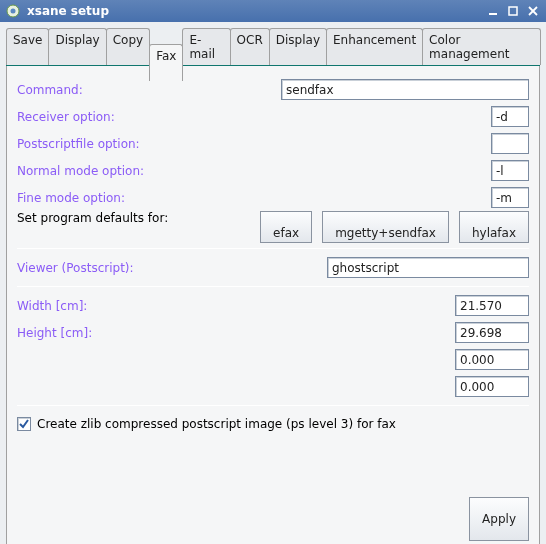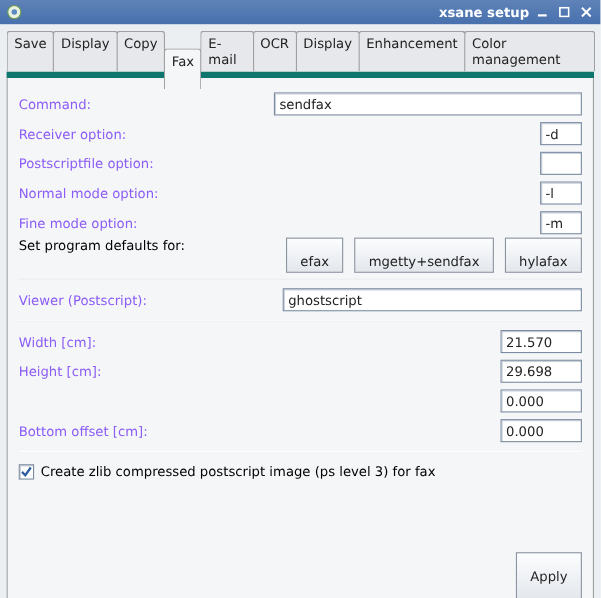--- a/index.html
+++ b/index.html
@@ -1,29 +1,29 @@
 <!DOCTYPE html>
 <html><head>
 <meta charset="utf-8">
 <style>
   * { box-sizing: border-box; margin: 0; padding: 0; font-family: "DejaVu Sans", Arial, sans-serif; font-size: 12px; }
   body { background: #eceff2; width: 546px; height: 544px; overflow: hidden; }
   .titlebar { background: linear-gradient(#5f83b8, #4770ad); height: 22px; display: flex; align-items: center; color: #fff; font-weight: bold; padding: 0 5px; }
   .title-icon { width: 16px; height: 16px; margin-right: 6px; display:flex; align-items:center; justify-content:center;}
-  .title-text { flex: 1; text-align: right; }
+  .title-text { flex: 1; text-align: left; }
   .win-btn { width: 16px; height: 16px; margin-left: 4px; display:flex; align-items:center; justify-content:center; color:#fff;}
   .content { padding: 6px; }
-  .tabs { display: flex; gap: 0; border-bottom: 6px solid #0f766e; }
+  .tabs { display: flex; gap: 0; border-bottom: 1px solid #0f766e; }
   .tab { padding: 4px 6px; border: 1px solid #a0a0a0; border-bottom: none; background: #e6e8eb; border-top-left-radius: 3px; border-top-right-radius: 3px; margin-right: -1px; color:#222; }
   .tab.active { background: #f5f6f7; position: relative; top: 16px; }
   .panel { border: 1px solid #a0a0a0; border-top: none; background: #f5f6f7; padding: 10px 10px 8px 10px; }
   .row { display: flex; align-items: center; height: 27px; }
   .row label { color: #8b5cf6; }
   .inp { height: 21px; border: 1px solid #7a8aa0; box-shadow: inset 1px 1px 0 #c9d0d8; padding: 2px 4px; background:#fff; color:#222;}
-  .inp.lg { width: 280px; margin-left: auto; }
+  .inp.lg { width: 248px; margin-left: auto; }
   .inp.sm { width: 38px; margin-left: auto; }
   .inp.md { width: 74px; margin-left: auto; }
   .sep { height: 1px; background: #c6cbd1; margin: 5px 0; border-bottom:1px solid #fff;}
   .btnrow { display: flex; height: 32px; }
   .btn { border: 1px solid #8a93a0; background: linear-gradient(#fcfdfe,#e3e7ec); border-radius: 0; padding: 14px 12px; color:#222; cursor:pointer; }
   .btn u { text-decoration: underline; }
   .spacer { flex: 1; }
   .defaults { display:flex; gap:10px; margin-left:auto;}
   .chkrow { display:flex; align-items:center; gap:6px; padding:6px 0;}
   .chk { width:14px; height:14px; border:1px solid #7a8aa0; background: #fff; display:inline-flex; align-items:center; justify-content:center; box-shadow: inset 1px 1px 0 #c9d0d8;}
@@ -100,38 +100,37 @@
         <button class="btn">efax</button>
         <button class="btn">mgetty+sendfax</button>
         <button class="btn">hylafax</button>
       </div>
     </div>
 
     <div class="sep"></div>
 
     <div class="row">
       <label>Viewer (Postscript):</label>
-      <input class="inp lg" style="width: 272px;" value="ghostscript">
+      <input class="inp lg" style="width: 202px;" value="ghostscript">
     </div>
 
     <div class="sep"></div>
 
     <div class="row">
       <label>Width [cm]:</label>
       <input class="inp md" value="21.570" style="">
     </div>
     <div class="row">
       <label>Height [cm]:</label>
       <input class="inp md" value="29.698" style="">
     </div>
     <div class="row">
       <input class="inp md" value="0.000" style="">
     </div>
     <div class="row">
-      <label>Bottom offset [cm]:</label>
       <input class="inp md" value="0.000" style="">
     </div>
 
     <div class="sep"></div>
 
     <div class="chkrow">
       <span class="chk">
         <svg width="12" height="12" viewBox="0 0 12 12">
             <polyline points="2,6 5,9 10,2" fill="none" stroke="#2b5aa0" stroke-width="2"></polyline>
           </svg>

